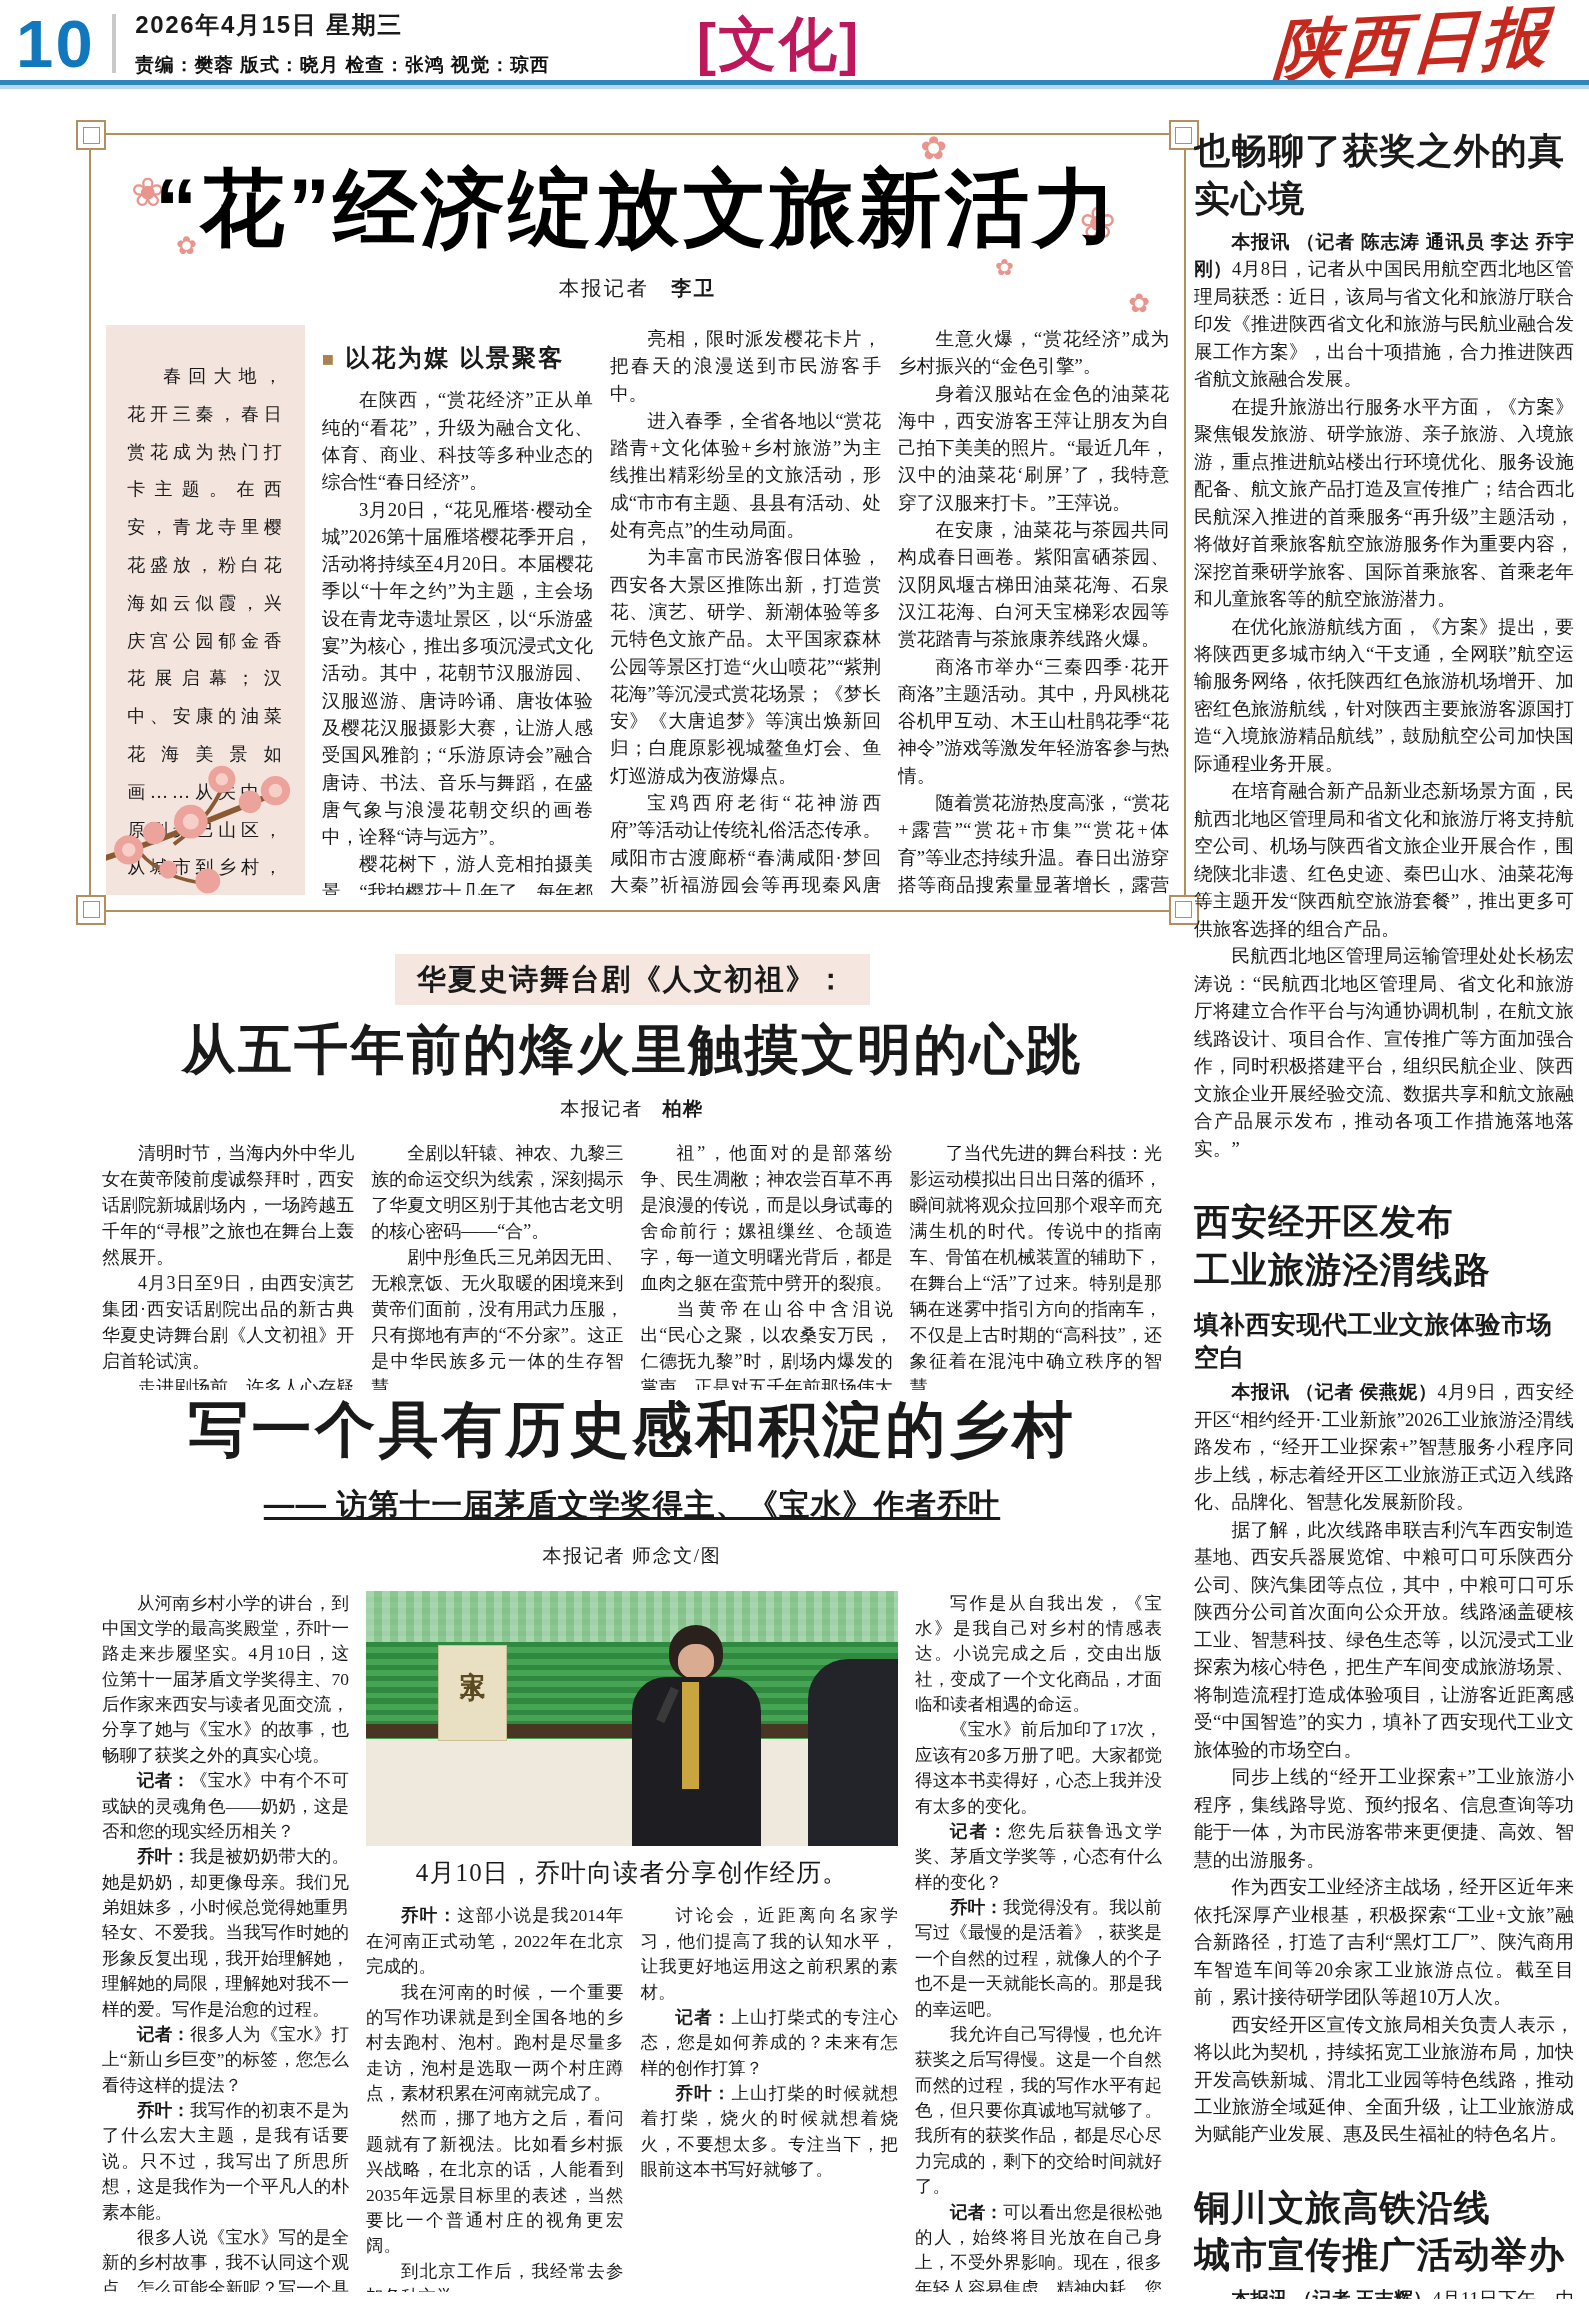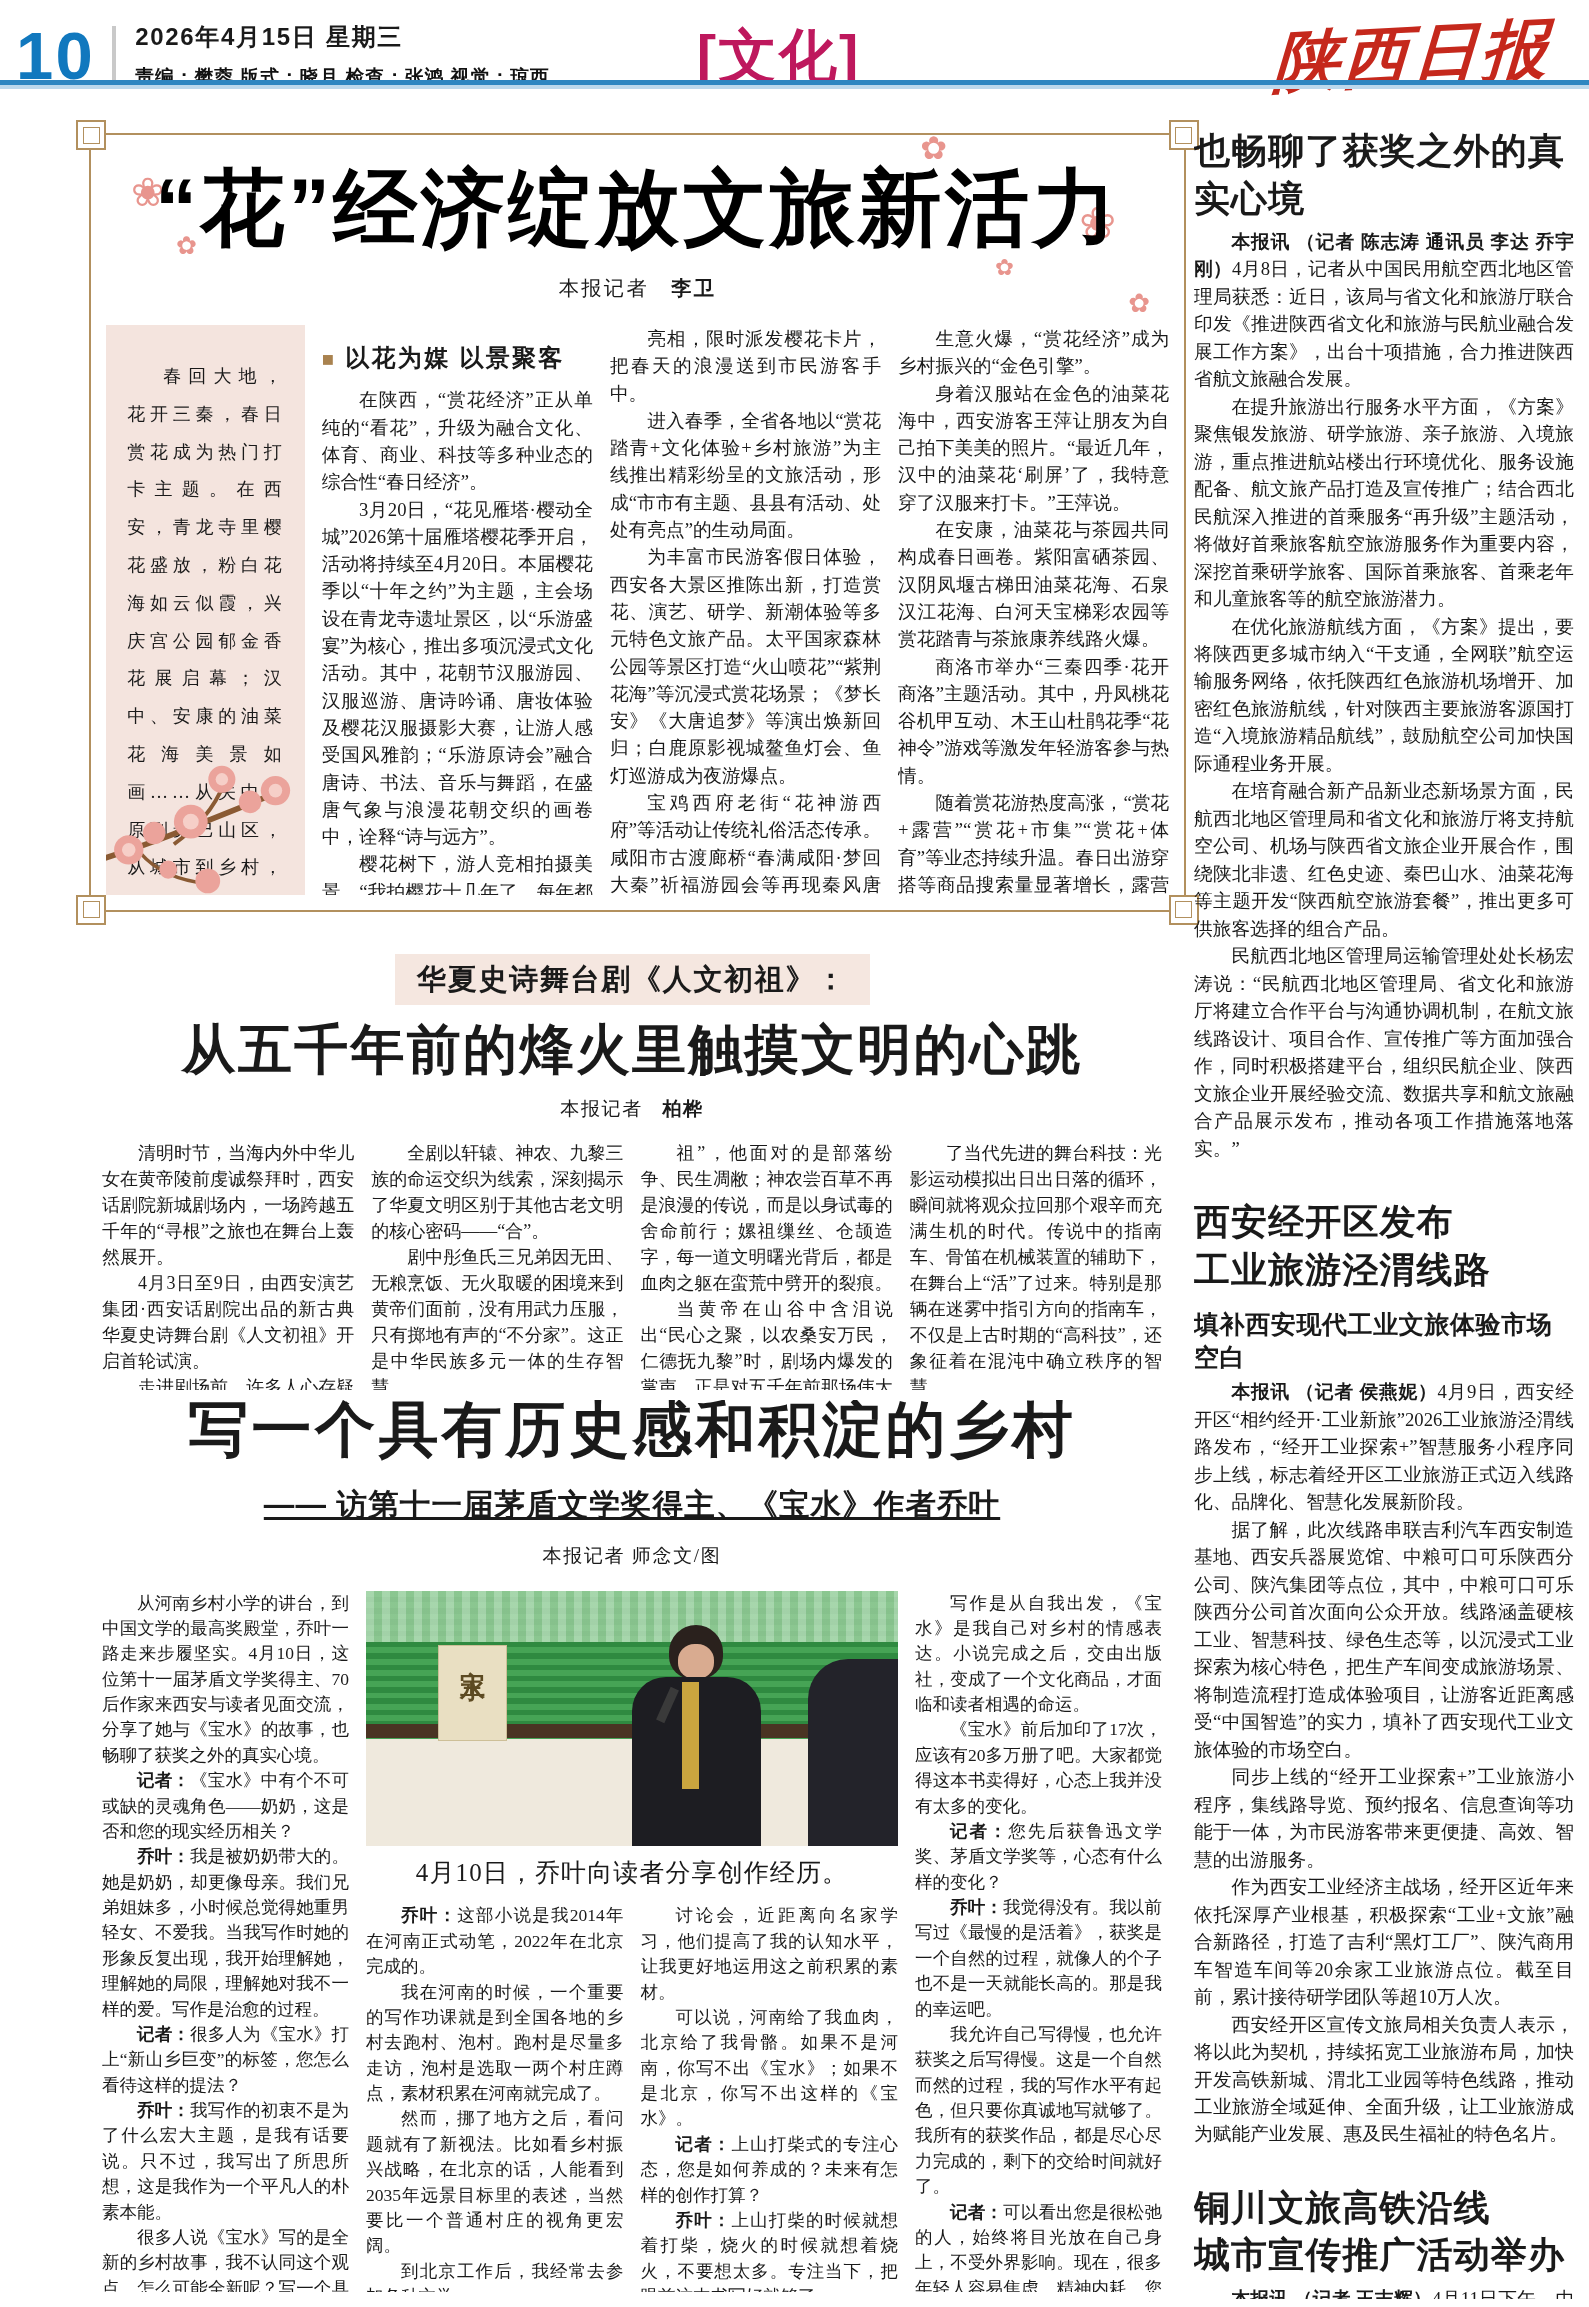--- a/index.html
+++ b/index.html
@@ -1,19 +1,19 @@
 <!DOCTYPE html>
 <html style="font-size:9px"><head>
 <meta charset="utf-8">
 <style>
   html,body{margin:0;padding:0;background:#e8e8e8;}
   .page{position:relative;width:1590px;height:2307px;background:#ffffff;overflow:hidden;
         font-family:"Liberation Serif","DejaVu Serif",serif;color:#1a1a1a;}
   
-  .hdr{position:absolute;top:20px;left:16px;right:17px;height:71px;display:flex;align-items:center;}
+  .hdr{position:absolute;top:8px;left:16px;right:17px;height:71px;display:flex;align-items:center;}
   .pageno{font:bold 67px "Liberation Sans","DejaVu Sans",sans-serif;color:#1178be;letter-spacing:2.3px;line-height:1;}
   .hdr-div{width:4px;height:59px;background:#c9c9c9;margin:0 19px 0 17px;}
   .hdr-meta{display:flex;flex-direction:column;gap:10.2px;}
   .date-line{font:bold 24px "Liberation Sans","DejaVu Sans",sans-serif;letter-spacing:1.7px;}
   .ed-line{font:600 18.7px "Liberation Sans","DejaVu Sans",sans-serif;letter-spacing:1.1px;color:#111;}
   .section-tag{font:bold 58px "Liberation Sans","DejaVu Sans",sans-serif;color:#be185d;letter-spacing:2.3px;
                margin-left:147px;line-height:1;text-align:right;}
   .masthead{margin-left:auto;margin-right:22.6px;font:bold italic 66px "Liberation Serif","DejaVu Serif",serif;
             color:#c5281c;transform:rotate(-3deg) skewX(-6deg);letter-spacing:3.4px;line-height:1;}
   .blue-rule{position:absolute;top:80px;left:0;width:100%;height:9px;
@@ -273,21 +273,20 @@
         <div class="photo-caption">4月10日，乔叶向读者分享创作经历。</div>
         <div class="two-cols">
           <div class="col">
               <p><b>乔叶：</b>这部小说是我2014年在河南正式动笔，2022年在北京完成的。</p>
               <p>我在河南的时候，一个重要的写作功课就是到全国各地的乡村去跑村、泡村。跑村是尽量多走访，泡村是选取一两个村庄蹲点，素材积累在河南就完成了。</p>
               <p>然而，挪了地方之后，看问题就有了新视法。比如看乡村振兴战略，在北京的话，人能看到2035年远景目标里的表述，当然要比一个普通村庄的视角更宏阔。</p>
               <p>到北京工作后，我经常去参加各种文学</p>
             </div>
           <div class="col">
               <p>讨论会，近距离向名家学习，他们提高了我的认知水平，让我更好地运用这之前积累的素材。</p>
-              <p>可以说，河南给了我血肉，北京给了我骨骼。如果不是河南，你写不出《宝水》；如果不是北京，你写不出这样的《宝水》。</p>
               <p><b>记者：</b>上山打柴式的专注心态，您是如何养成的？未来有怎样的创作打算？</p>
               <p><b>乔叶：</b>上山打柴的时候就想着打柴，烧火的时候就想着烧火，不要想太多。专注当下，把眼前这本书写好就够了。</p>
             </div>
         </div>
       </div>
       <div class="col">
           <p>写作是从自我出发，《宝水》是我自己对乡村的情感表达。小说完成之后，交由出版社，变成了一个文化商品，才面临和读者相遇的命运。</p>
           <p>《宝水》前后加印了17次，应该有20多万册了吧。大家都觉得这本书卖得好，心态上我并没有太多的变化。</p>
           <p><b>记者：</b>您先后获鲁迅文学奖、茅盾文学奖等，心态有什么样的变化？</p>
           <p><b>乔叶：</b>我觉得没有。我以前写过《最慢的是活着》，获奖是一个自然的过程，就像人的个子也不是一天就能长高的。那是我的幸运吧。</p>

